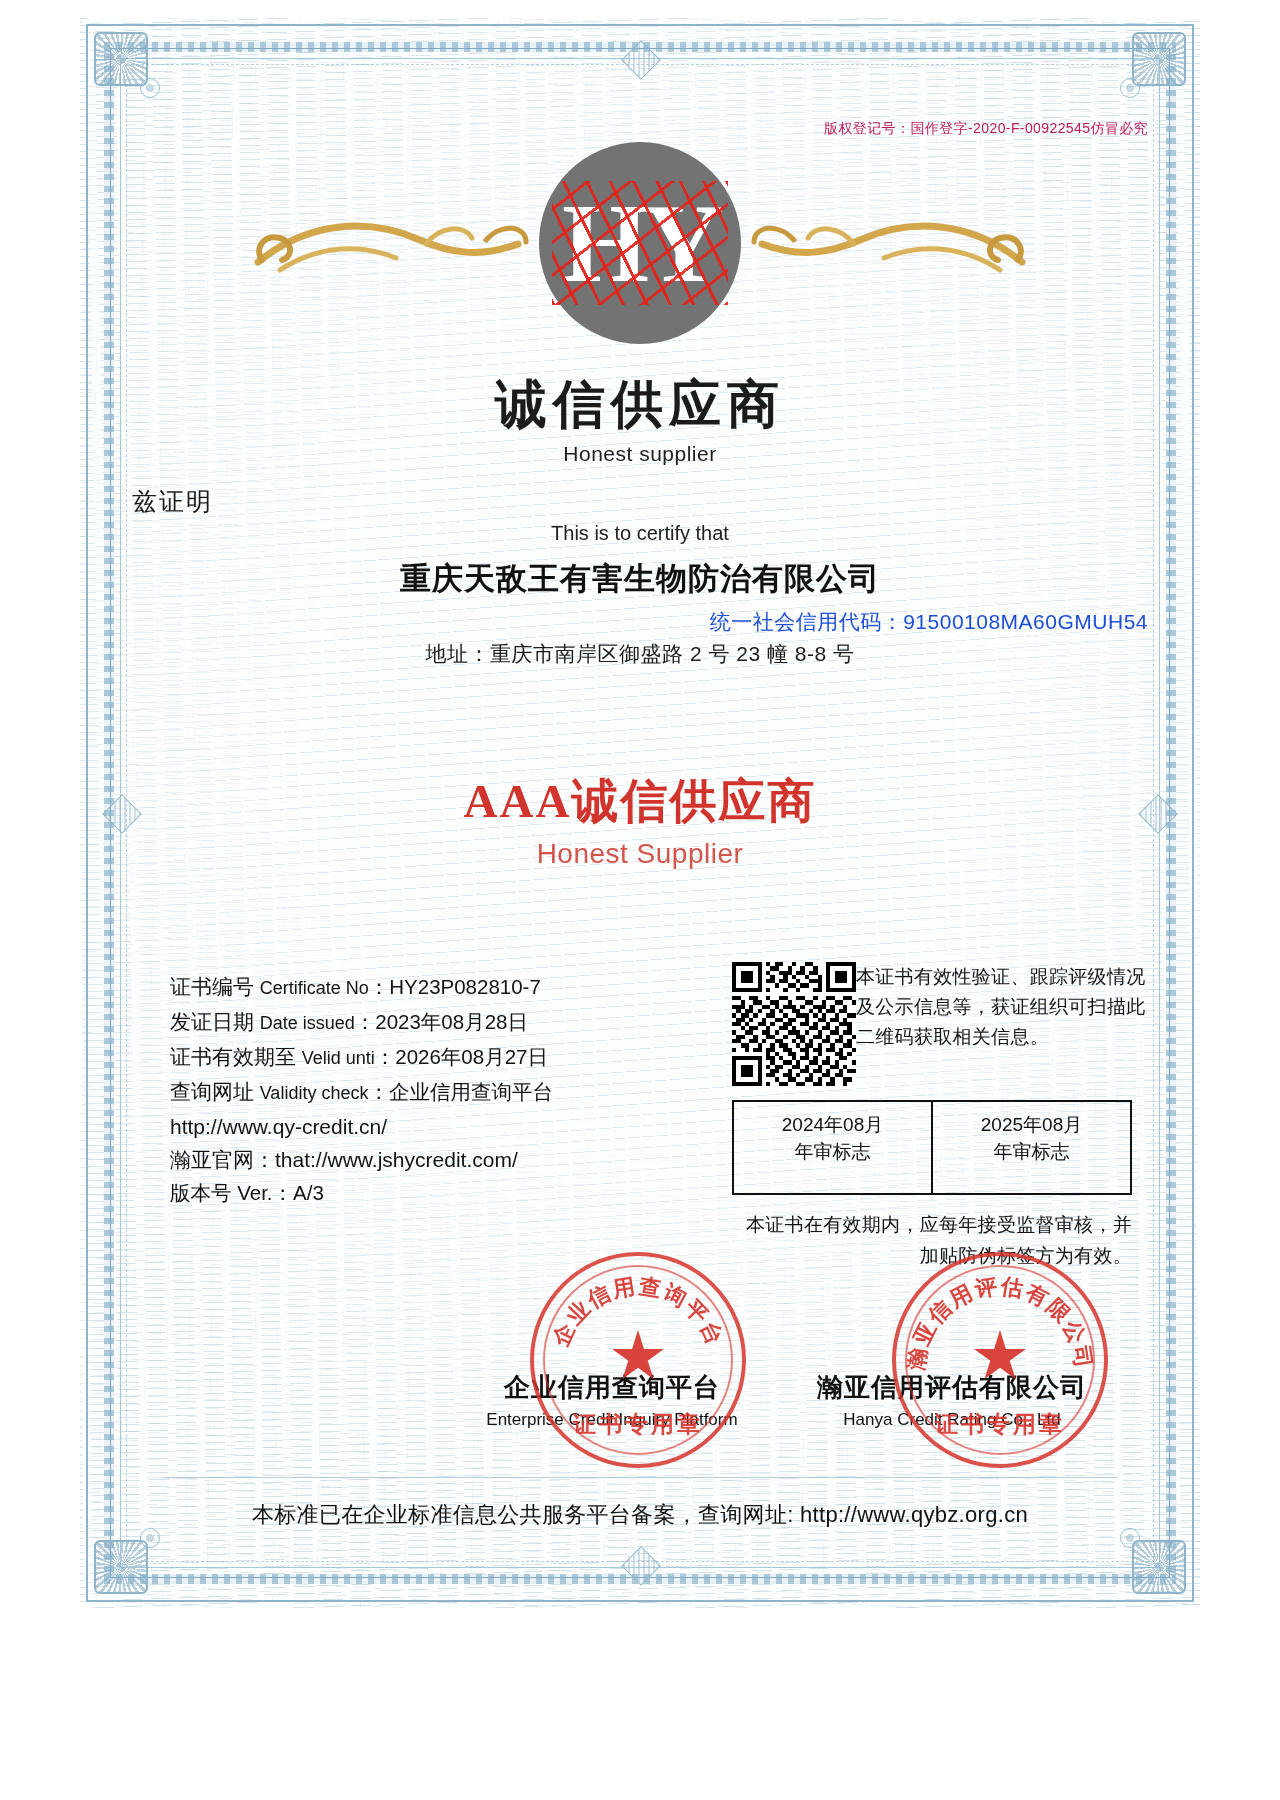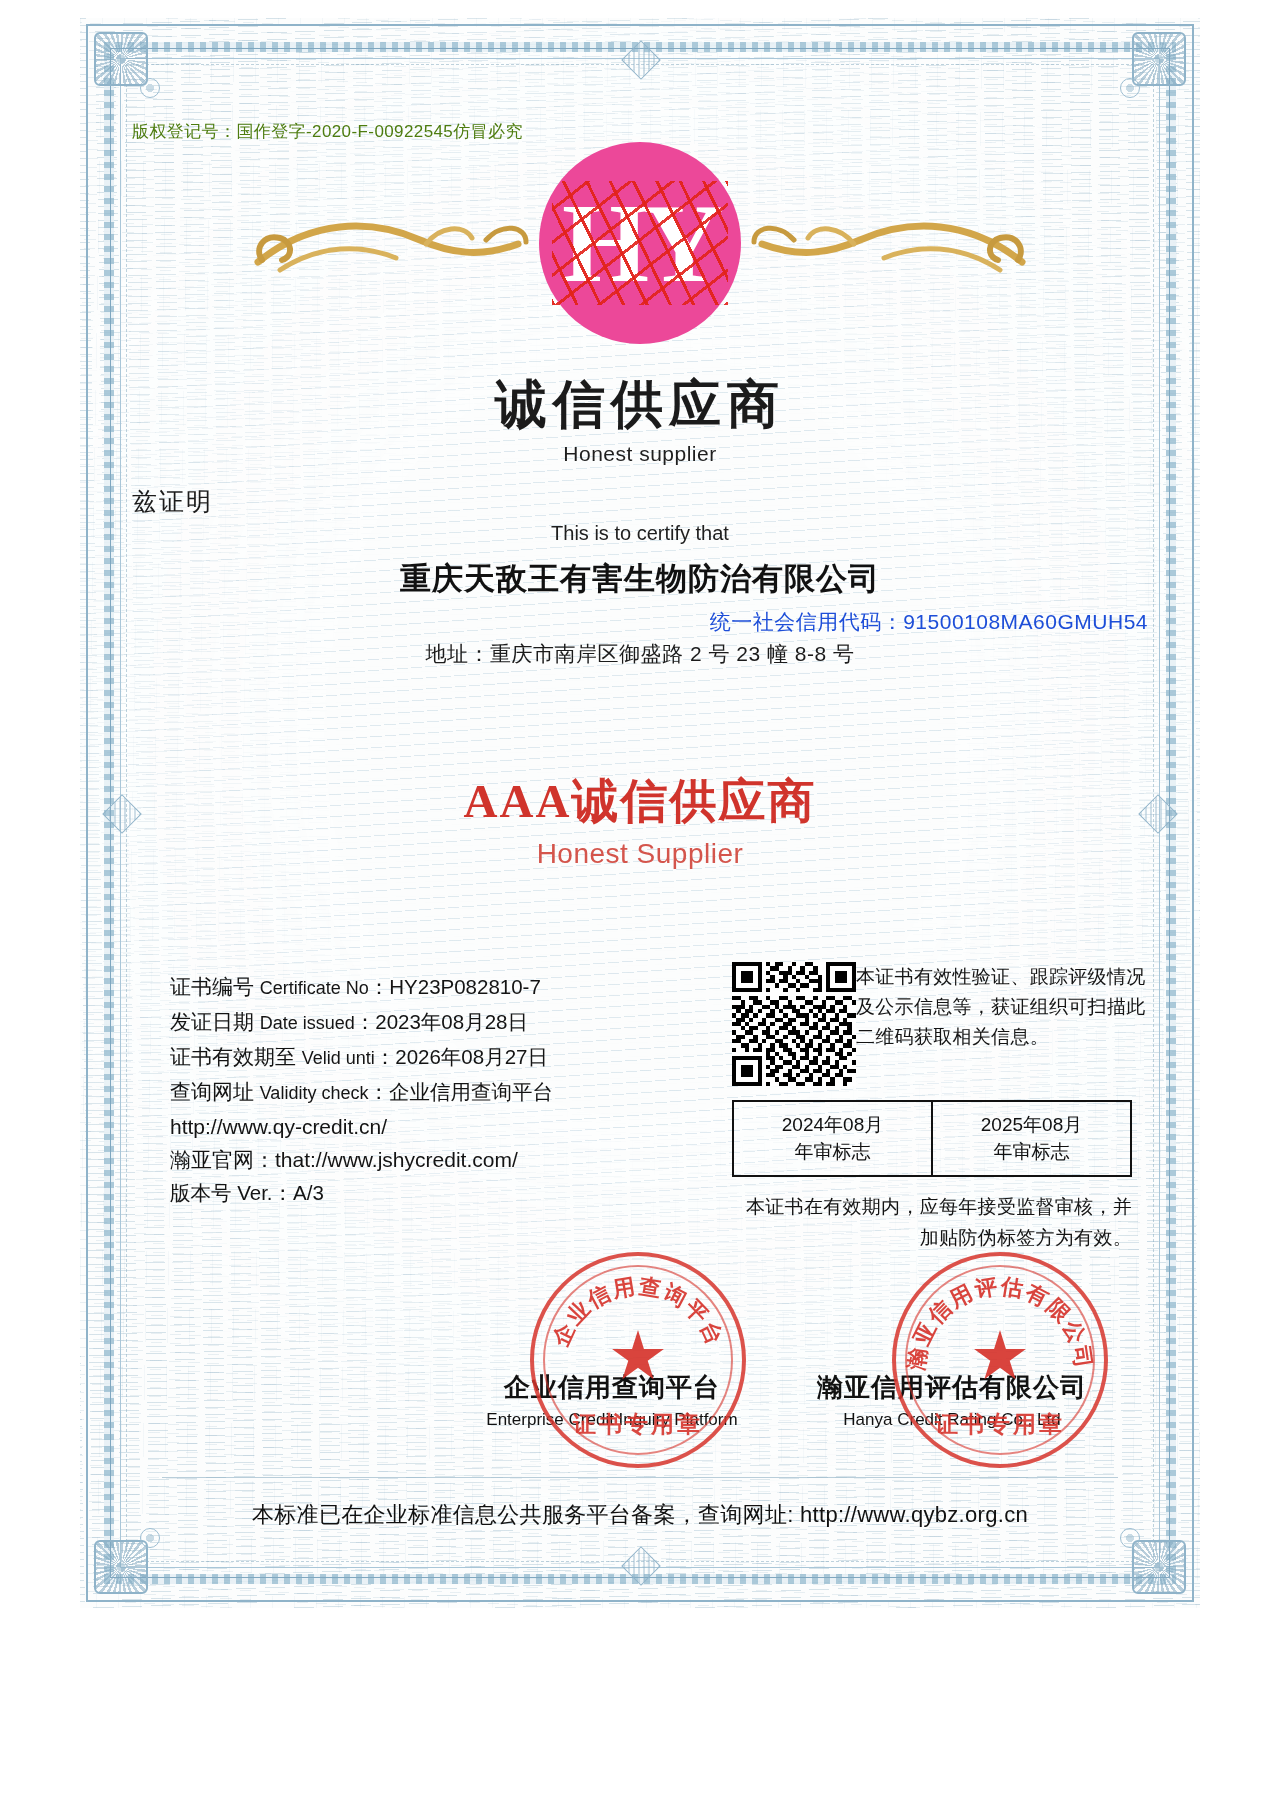--- a/index.html
+++ b/index.html
@@ -122,43 +122,43 @@
     position: absolute;
     inset: 52px;
     box-sizing: border-box;
   }
 
   .copyright-line {
     position: absolute;
     top: 50px;
     left: 0;
     right: 0;
-    text-align: left;
-    font-size: 17px;
-    color: #4d7c0f;
+    text-align: right;
+    font-size: 14px;
+    color: #be185d;
     letter-spacing: .4px;
   }
 
   
   .logo-row {
     position: absolute;
     top: 72px;
     left: 0;
     right: 0;
     height: 210px;
   }
   .logo-circle {
     position: absolute;
     left: 50%;
     margin-left: -101px;
     top: 0;
     width: 202px;
     height: 202px;
     border-radius: 50%;
-    background: #ec4899;
+    background: #737373;
     display: flex;
     align-items: center;
     justify-content: center;
   }
   .logo-mark {
     font-size: 112px;
     font-weight: 700;
     color: #ffffff;
     font-family: "Liberation Serif", serif;
     letter-spacing: -6px;
@@ -310,21 +310,21 @@
   .stamp-boxes {
     display: flex;
     margin-top: 14px;
     border: 2px solid #111;
     width: 400px;
     box-sizing: border-box;
   }
   .stamp-box {
     flex: 1 1 50%;
     text-align: center;
-    padding: 9px 0 10px 0;
+    padding: 9px 0 28px 0;
     font-size: 19px;
     line-height: 27px;
     color: #111;
   }
   .stamp-box + .stamp-box { border-left: 2px solid #111; }
   .annual-note {
     margin-top: 14px;
     width: 400px;
     font-size: 19px;
     line-height: 31px;

